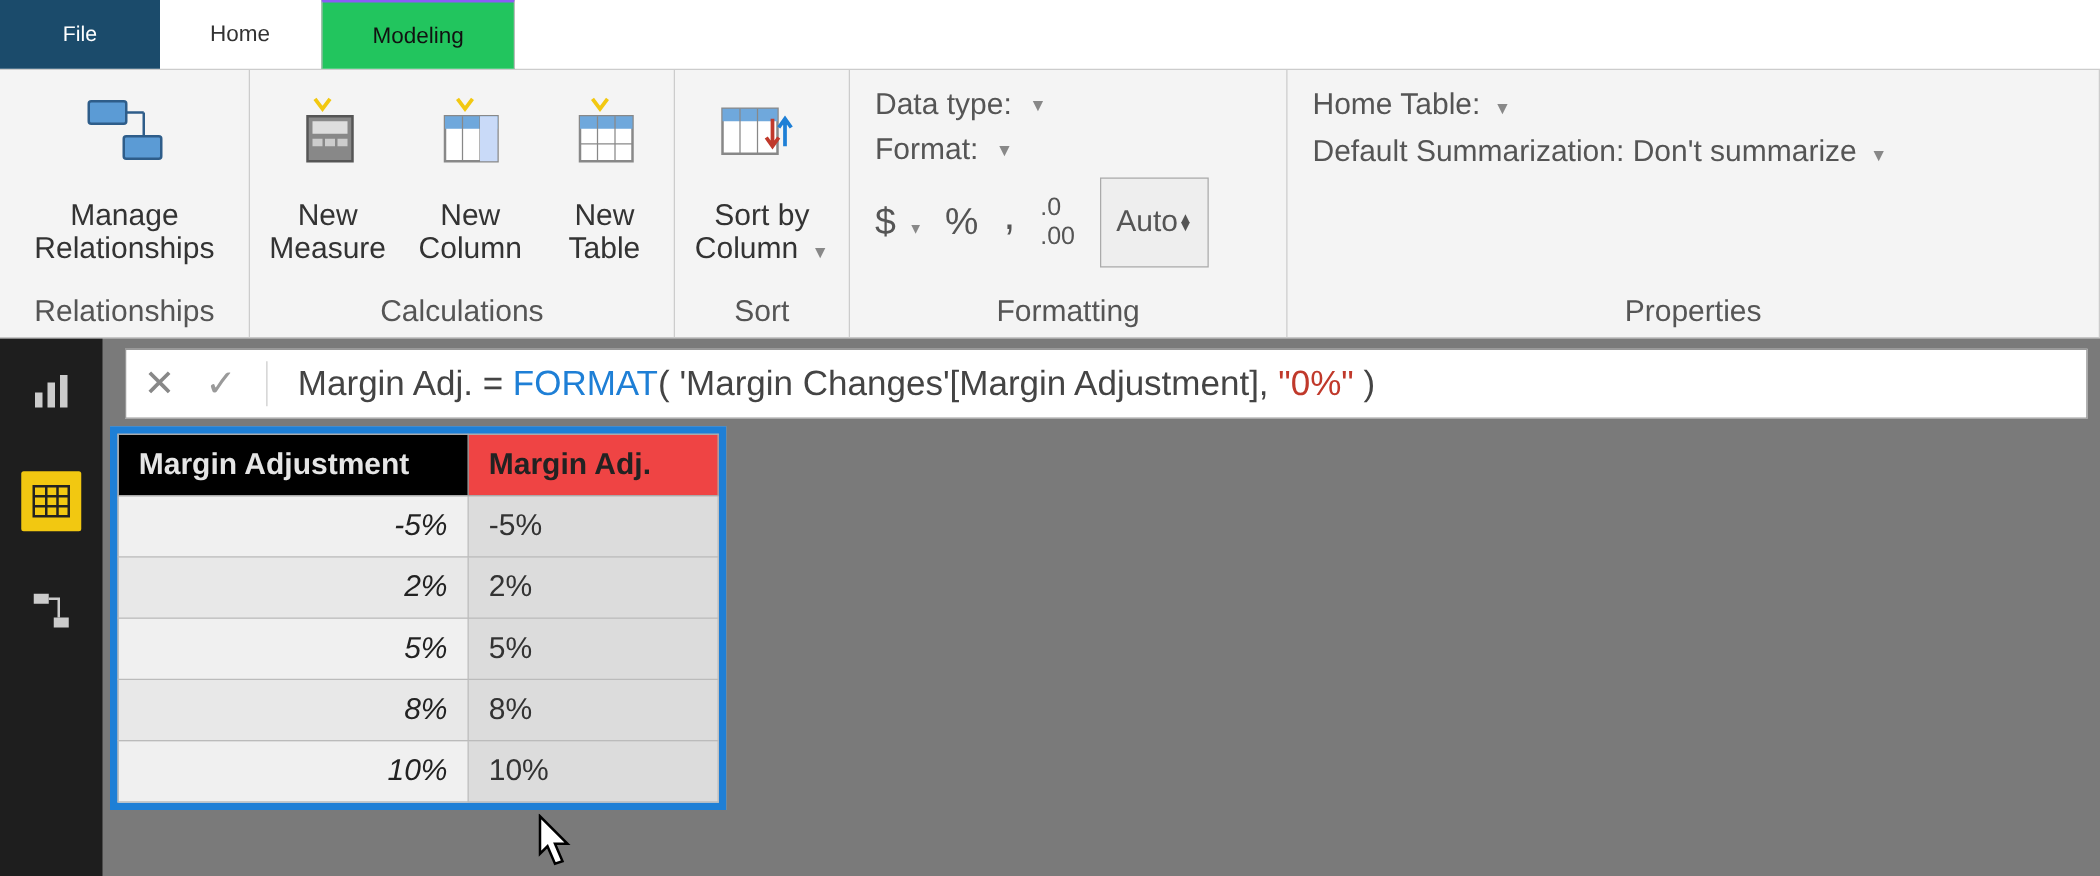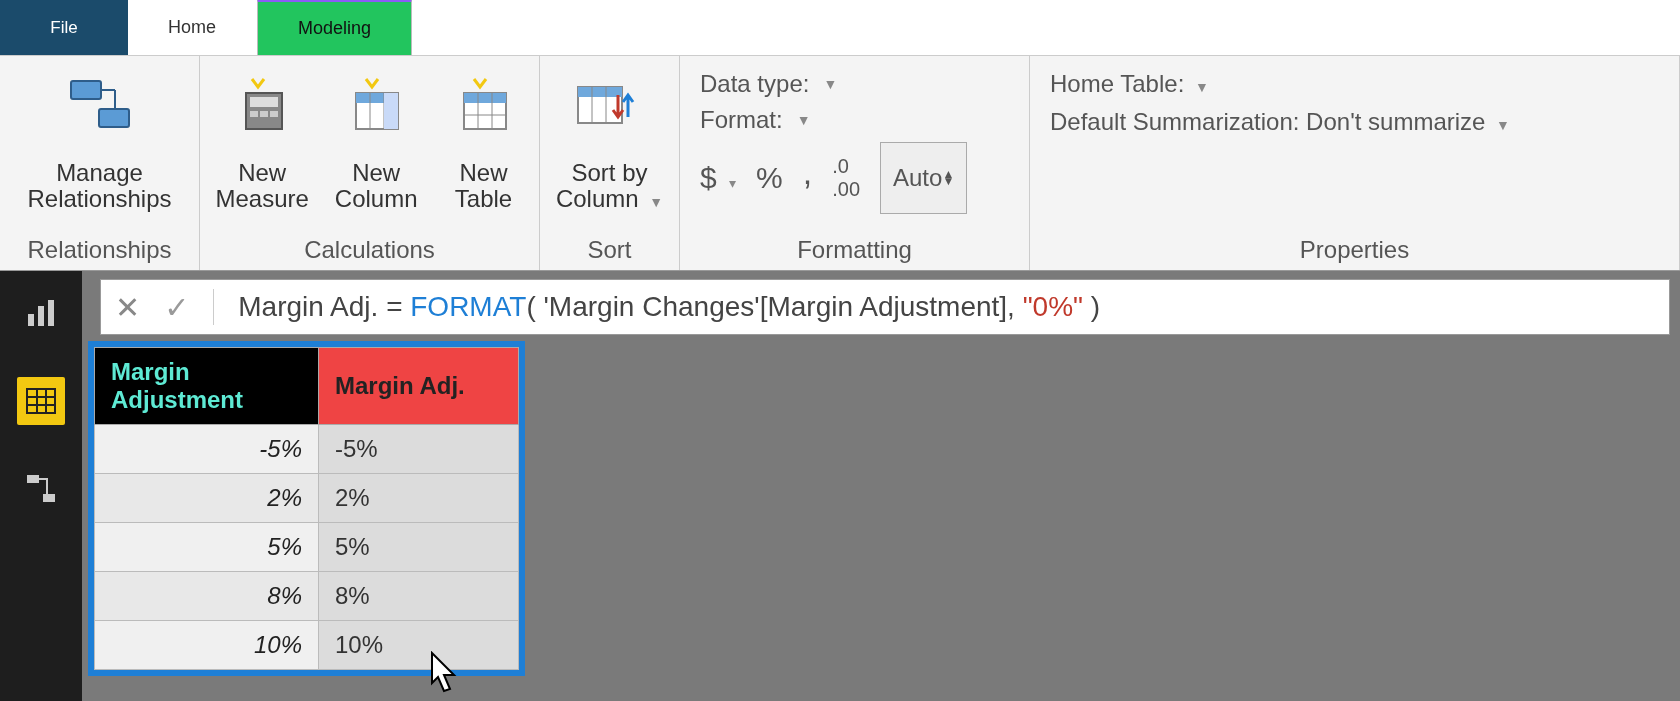--- a/index.html
+++ b/index.html
@@ -130,21 +130,21 @@
     border:6px solid #1e7fd6;
     background:#c8c8c8;
   }
   table { border-collapse:collapse; }
   th {
     font-size:24px; font-weight:700;
     padding:10px 16px;
     text-align:left;
     border:1px solid #aaa;
   }
-  th.col-a { background:#000; color:#5eead4; width:224px;}
+  th.col-a { background:#000; color:#e5e5e5; width:280px;}
   th.col-b { background:#ef4444; color:#222; width:200px;}
   td {
     font-size:24px;
     padding:10px 16px;
     border:1px solid #bbb;
     background:#dcdcdc;
   }
   td.col-a { text-align:right; font-style:italic; color:#222; background:#e8e8e8;}
   tr:nth-child(odd) td.col-a { background:#f0f0f0; }
   td.col-b { text-align:left; color:#333; }

